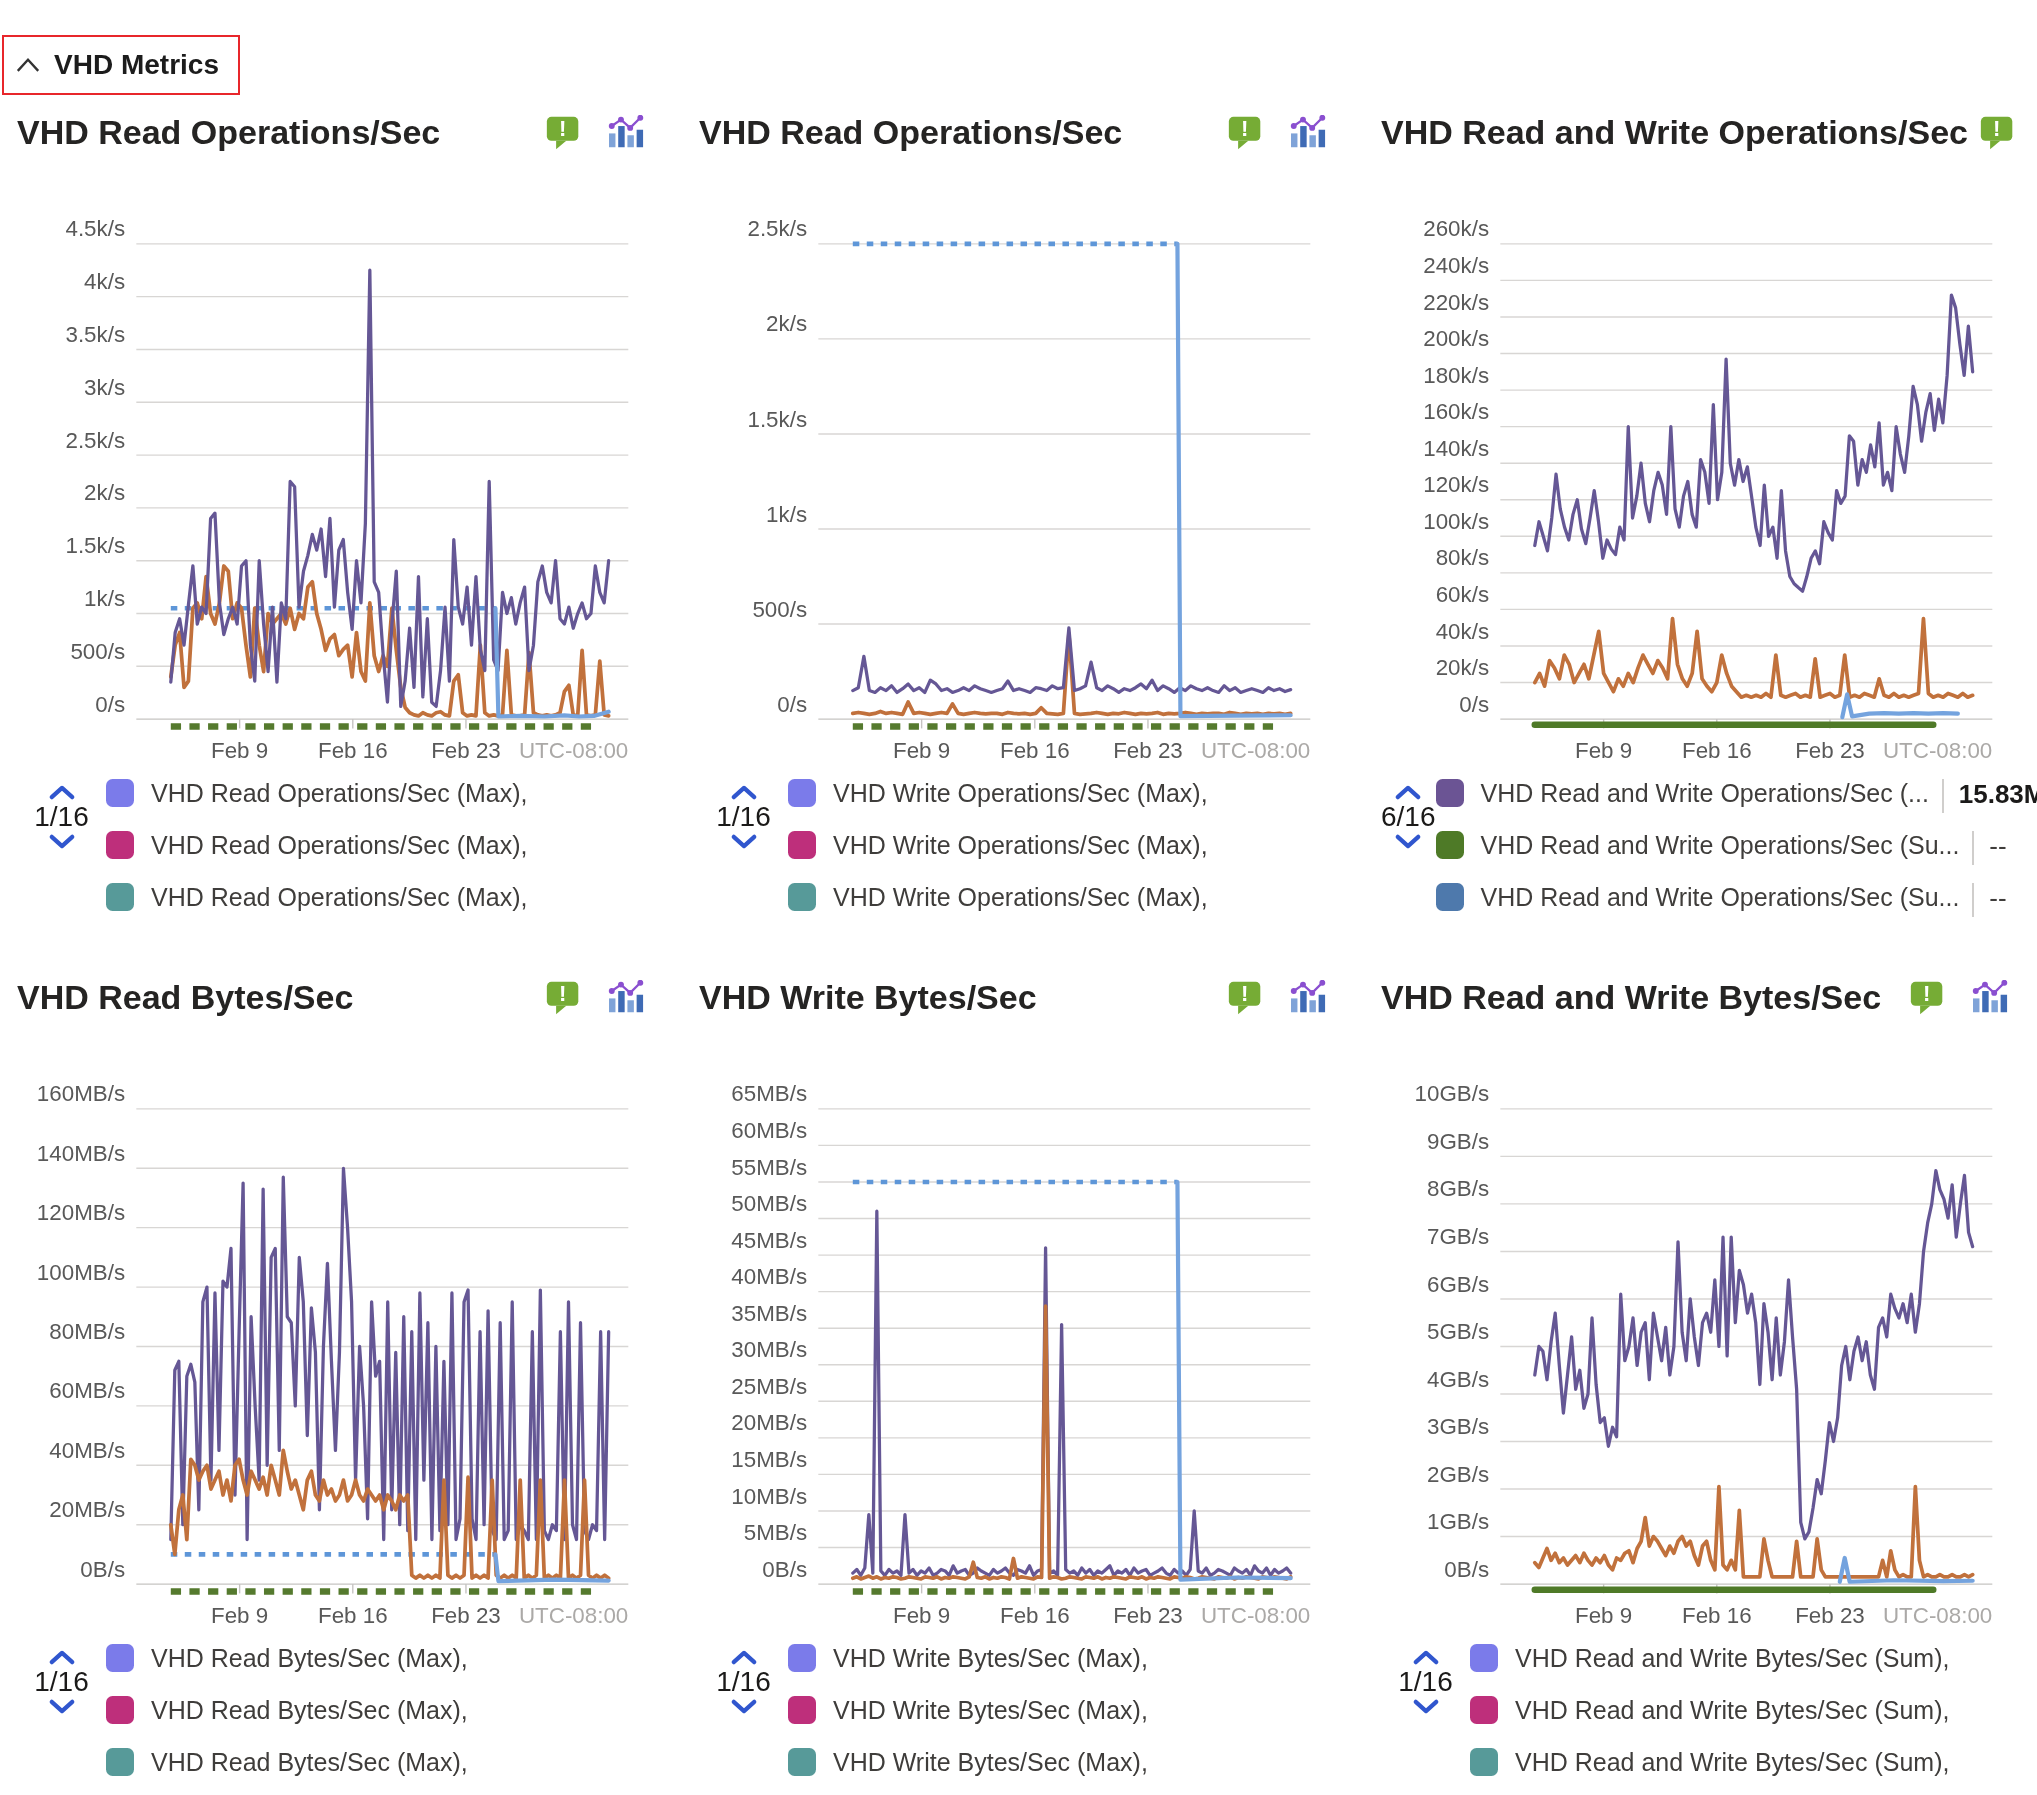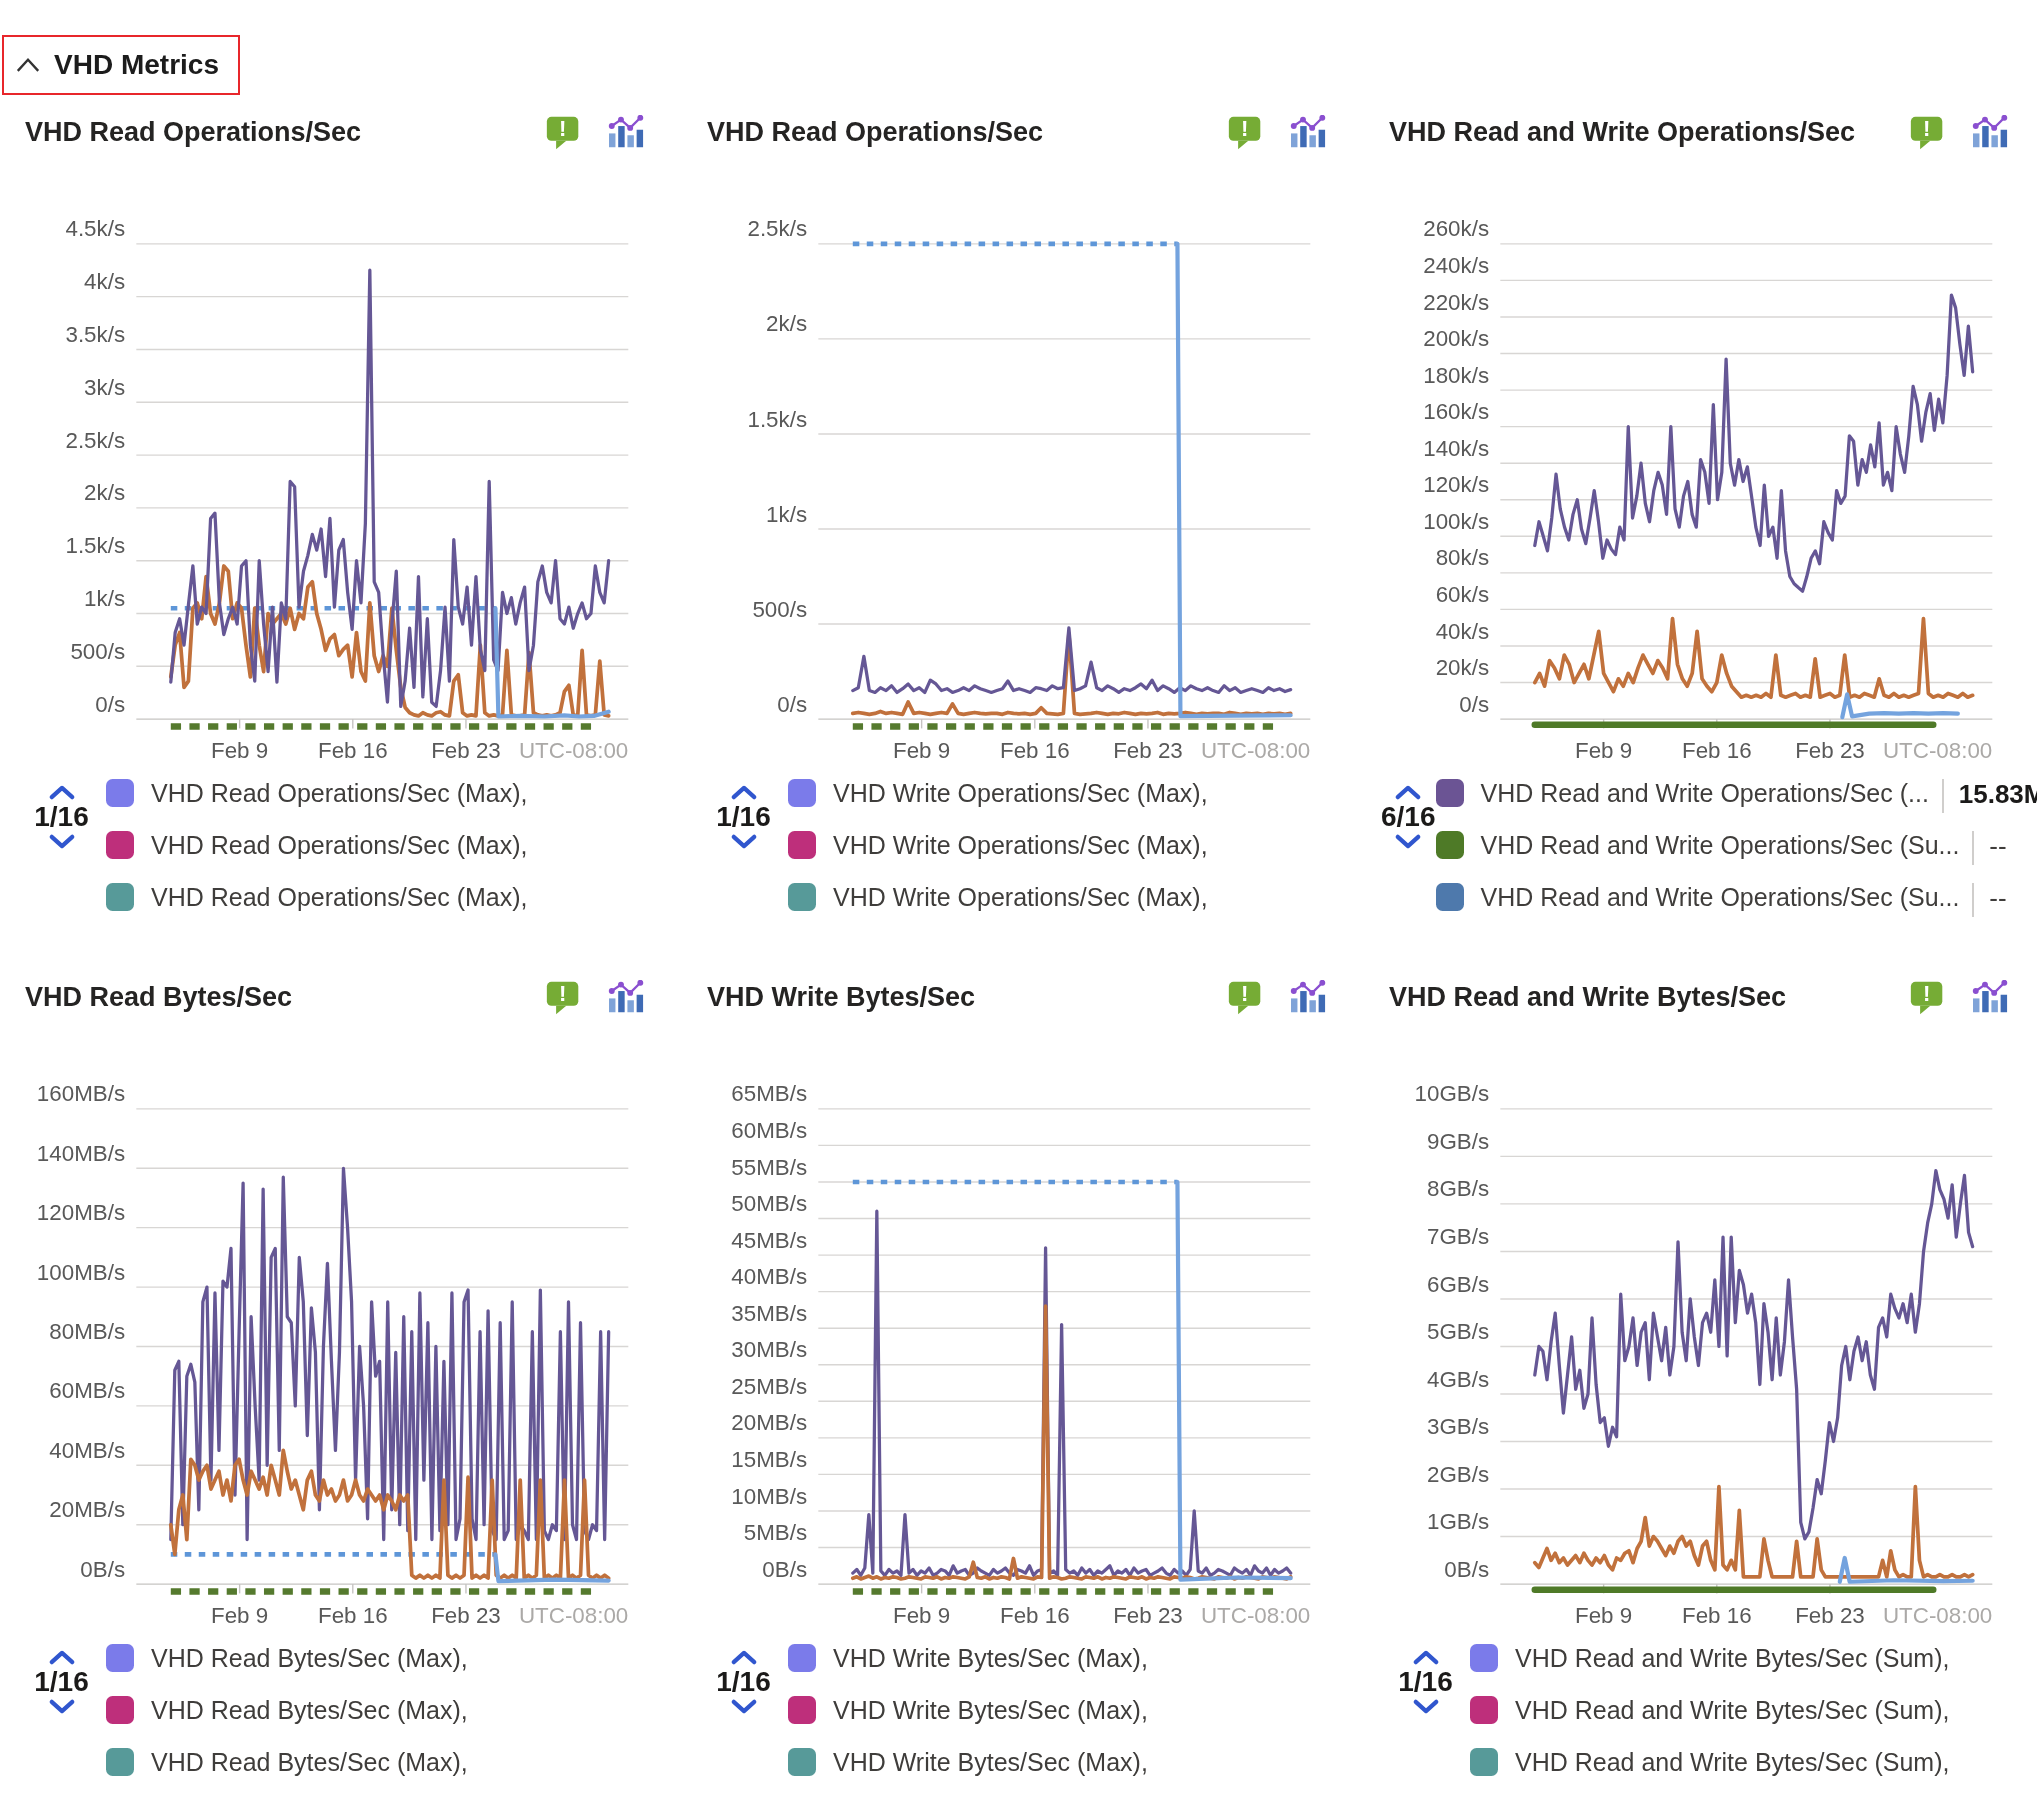--- a/index.html
+++ b/index.html
@@ -14,29 +14,29 @@
     border:2.8px solid #E8262B;box-sizing:border-box;
   }
   .section-header .sec-title{font-size:28px;font-weight:600;color:#1c1c1c;white-space:nowrap;}
   .grid{
     position:absolute;top:104px;left:17px;
     display:grid;grid-template-columns:repeat(3,630px);
     column-gap:52px;row-gap:15px;
   }
   .card{width:630px;height:850px;position:relative;}
   .card-head{height:56px;display:flex;align-items:center;justify-content:space-between;}
-  .chart-title{margin:8px;font-size:27px;font-weight:600;color:#252423;white-space:nowrap;}
+  .chart-title{margin:0;font-size:34px;font-weight:600;color:#252423;white-space:nowrap;}
   .card-icons{display:flex;align-items:center;gap:24px;flex:0 0 auto;margin-left:11.2px;}
   .card-icons span{display:inline-flex;cursor:pointer;}
   svg.plot{display:block;width:630px;height:615px;}
   .ylab,.xlab{font:24px "Liberation Sans",sans-serif;fill:#595959;}
   .utclab{font:24px "Liberation Sans",sans-serif;fill:#ABA9A7;}
   .legend-row{display:flex;align-items:flex-start;margin-top:3.7px;}
   .pager{width:89px;display:flex;flex-direction:column;align-items:center;gap:1.9px;padding-top:5.6px;}
-  .pager-num{font-size:28px;font-weight:700;color:#1b1a19;line-height:28px;}
+  .pager-num{font-size:28px;font-weight:400;color:#1b1a19;line-height:28px;}
   .legend{list-style:none;margin:0;padding:0;}
   .legend-item{display:flex;height:52px;cursor:pointer;}
   .swatch{width:28px;height:28px;border-radius:6.5px;flex:0 0 auto;margin-right:17px;}
   .legend-label{font-size:25px;color:#3F3D3B;white-space:nowrap;}
   .legend-div{width:1.9px;height:34px;background:#D0CECC;margin:0 15px 0 13px;flex:0 0 auto;}
   .legend-value{font-size:26px;font-weight:700;color:#1b1a19;white-space:nowrap;}
 </style>
 </head>
 <body>
 

